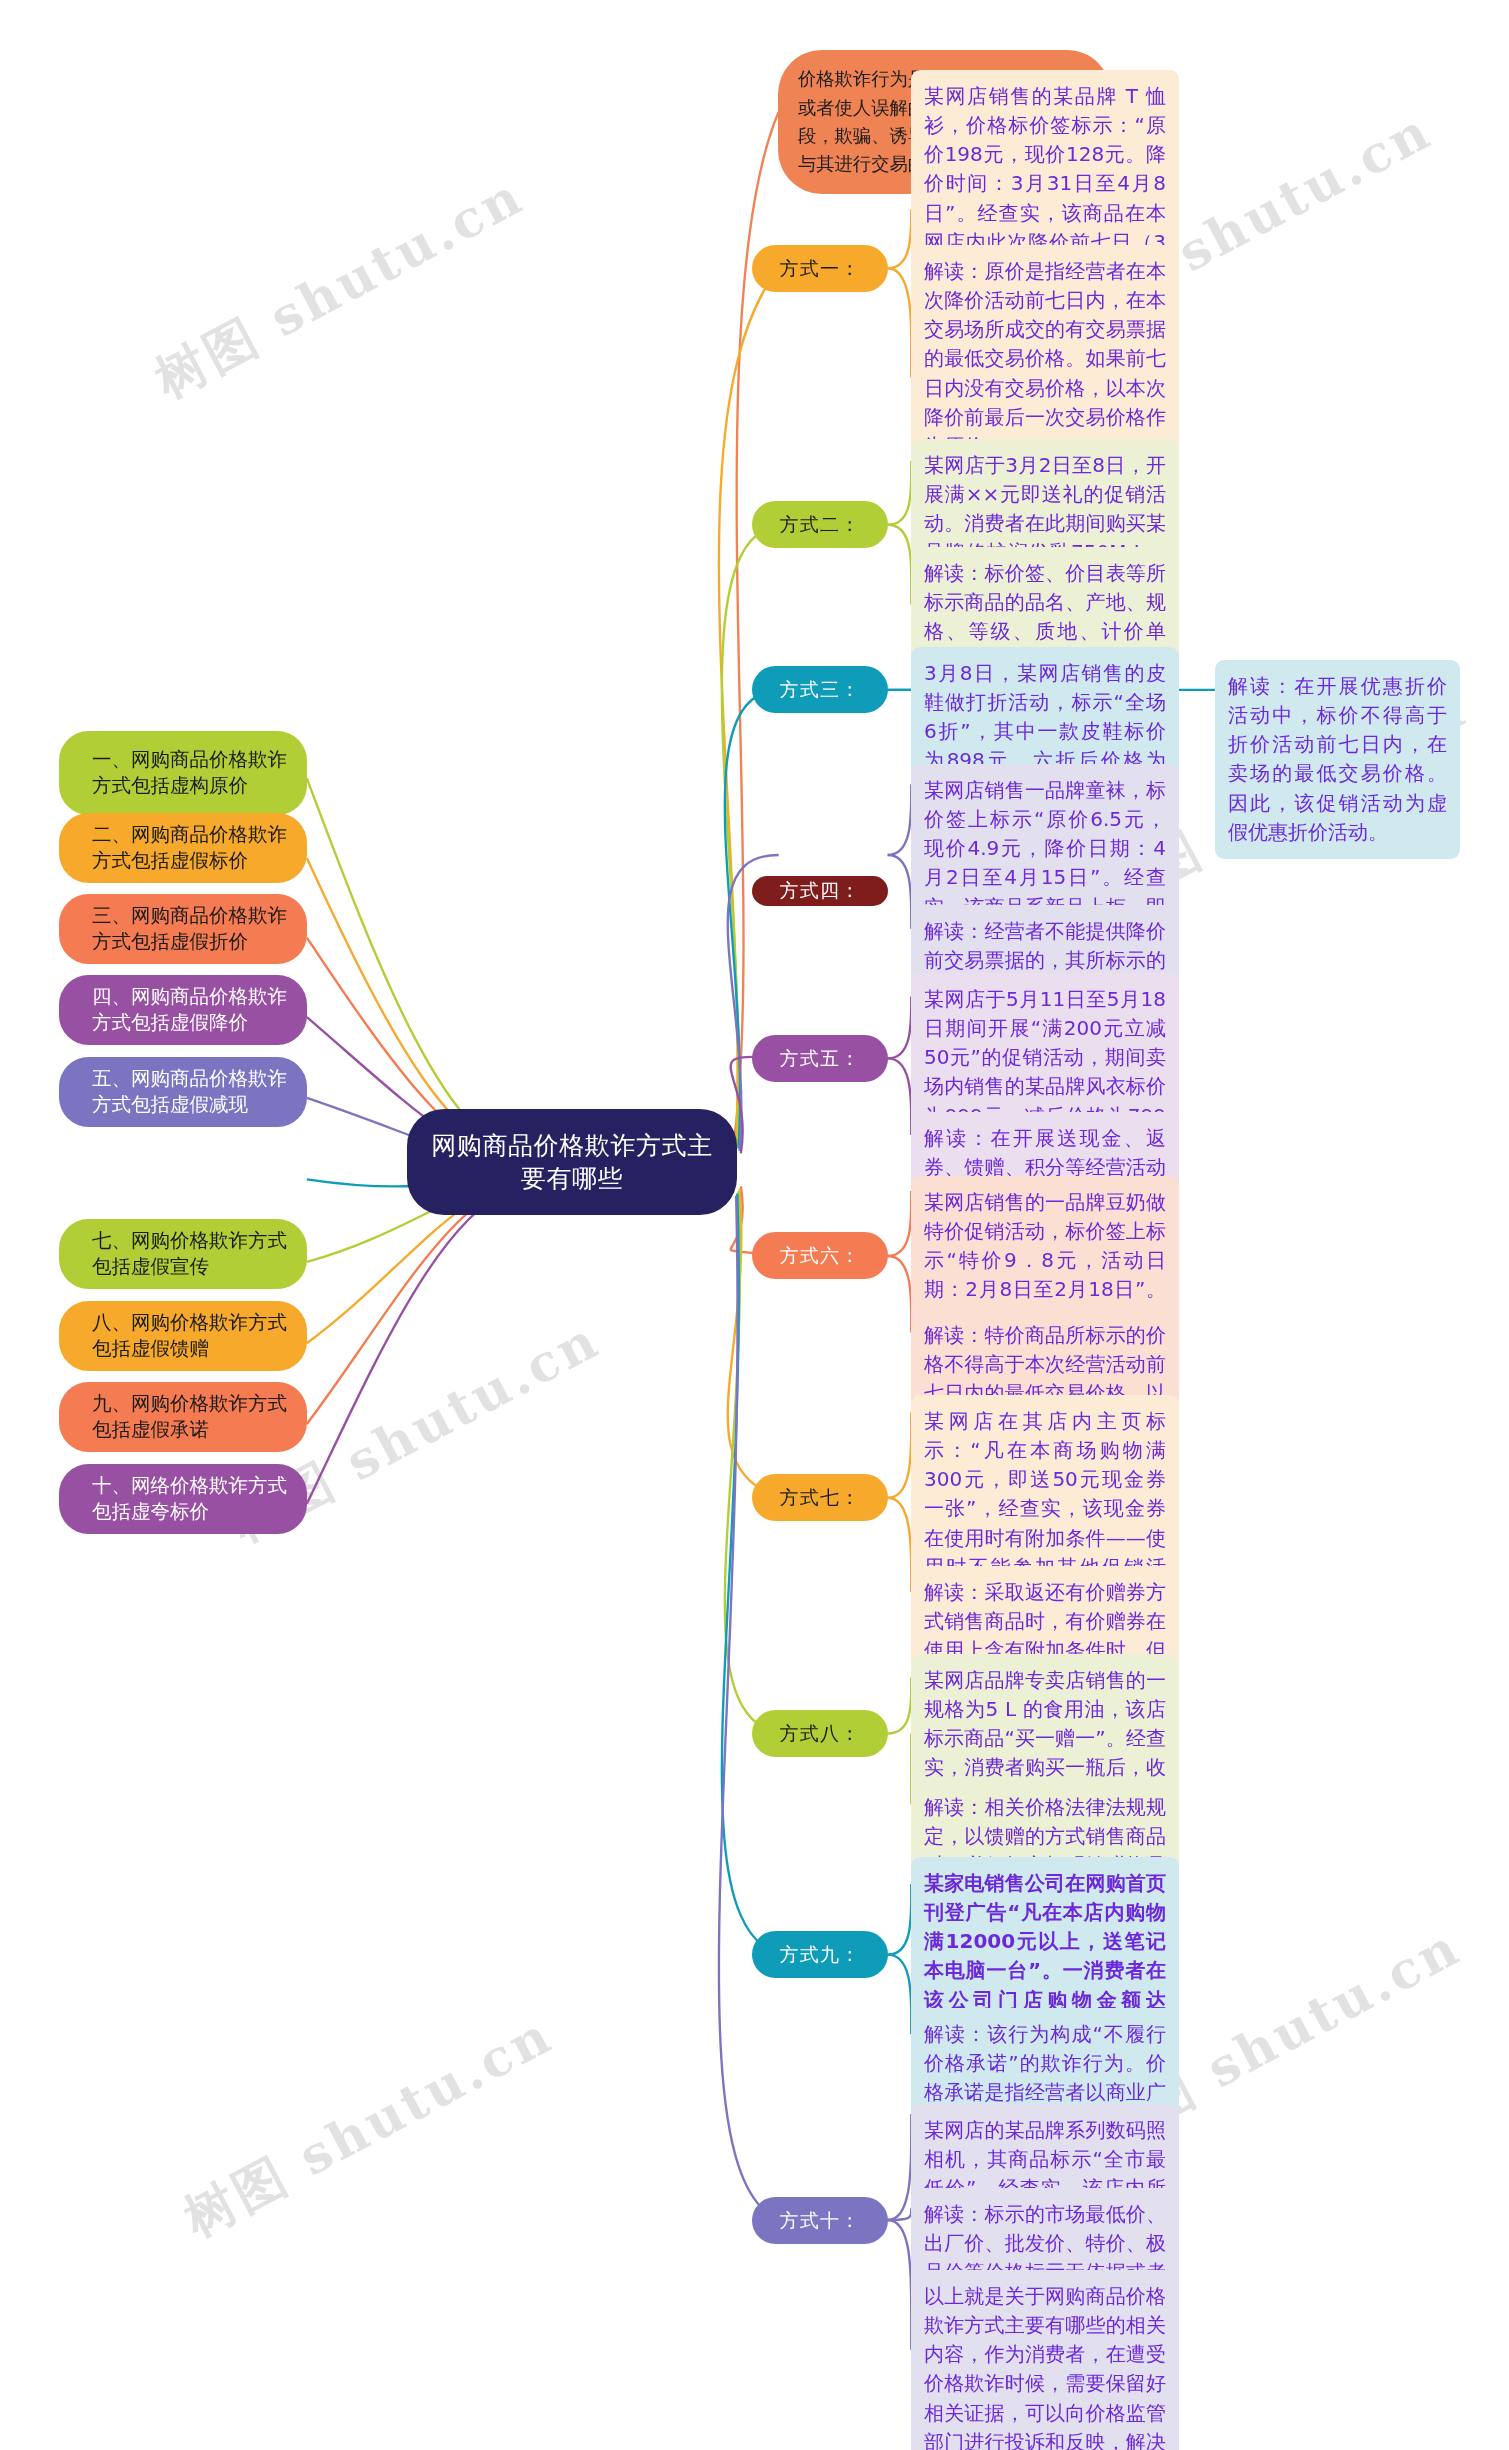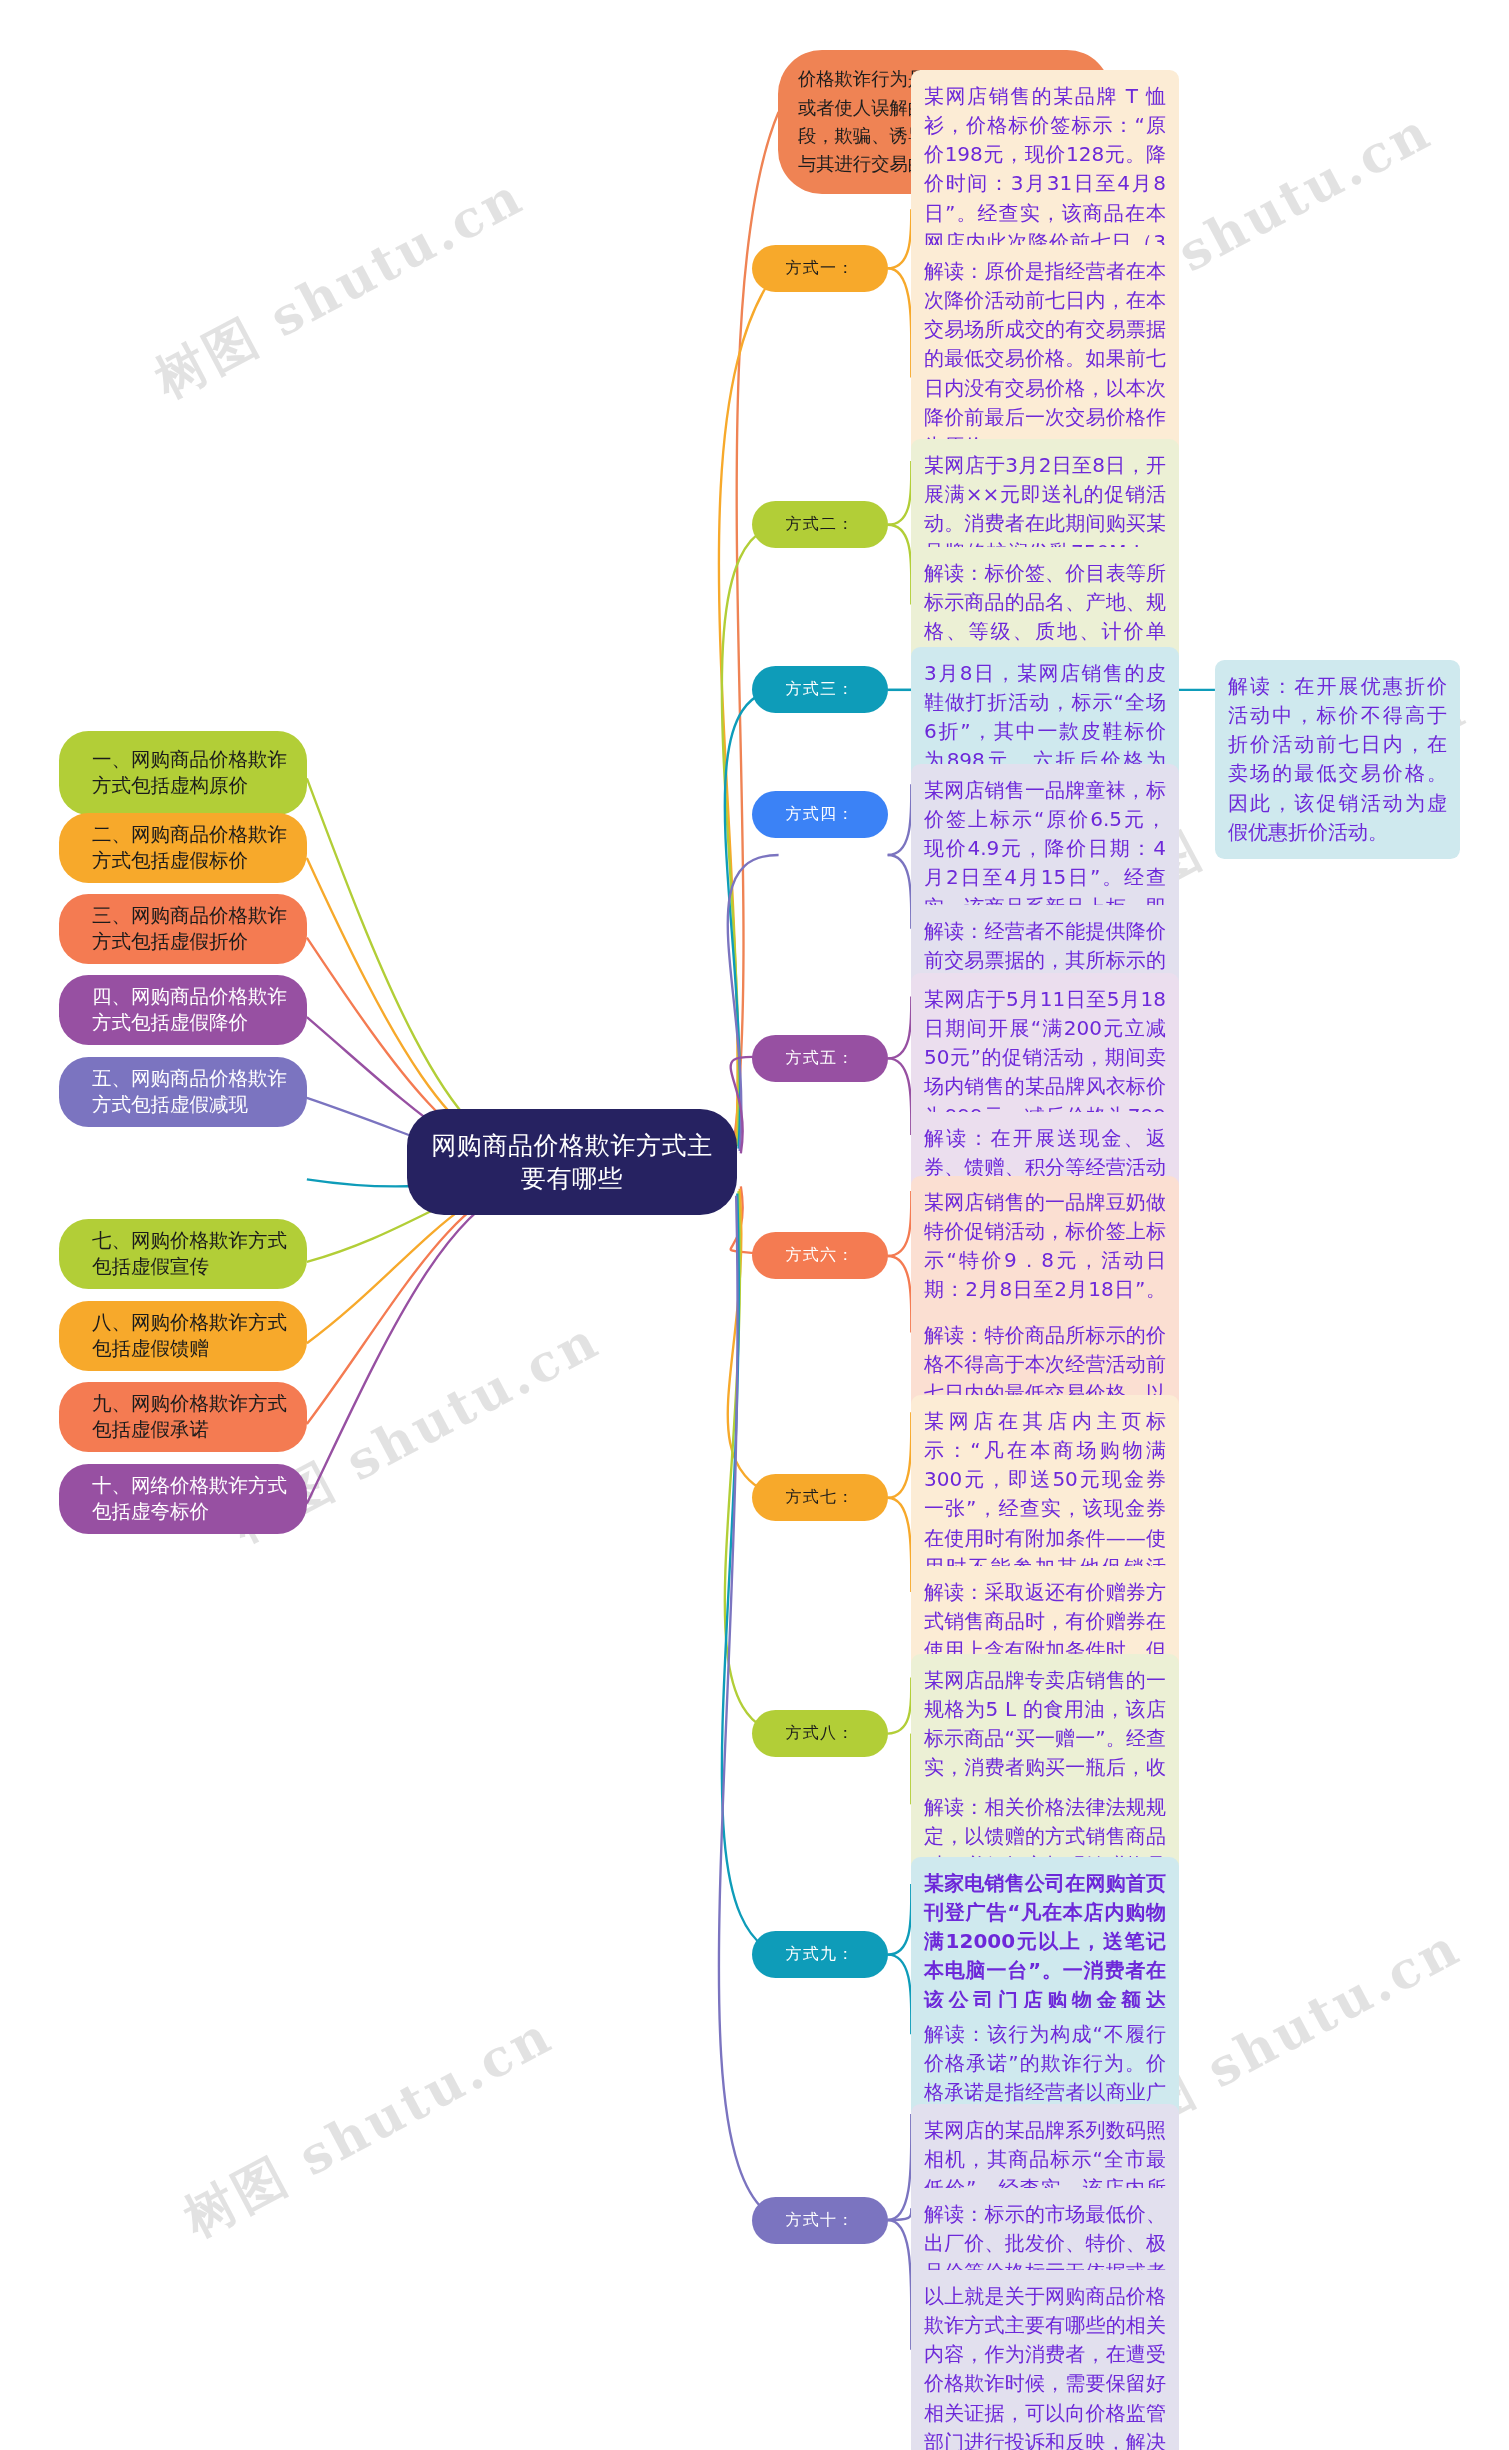--- a/index.html
+++ b/index.html
@@ -31,21 +31,21 @@
     letter-spacing:0.6px;
   }
 
   .leftitem{
     border-radius:29.5px;color:#1b1b1b;font-size:19.5px;line-height:1.34;
     padding:9.4px 15.3px 9.4px 33px;text-align:left;justify-content:flex-start;
     letter-spacing:0px;
   }
 
   .method{
-    border-radius:27px;font-size:16px;color:#ffffff;font-weight:400;
+    border-radius:27px;font-size:19px;color:#ffffff;font-weight:400;
     padding:5.9px 11.8px;letter-spacing:1.2px;
   }
   .method.dark{color:#1b1b1b;}
 
   .card{
     position:absolute;box-sizing:border-box;border-radius:9.4px;
     padding:11.8px 13px;font-size:20px;line-height:1.46;color:#6d28d9;
     text-align:justify;letter-spacing:0px;
   }
   .intro{
@@ -144,21 +144,21 @@
   <div class="card" style="left:911px;top:245px;width:268px;background:#fcecd5;">解读：原价是指经营者在本次降价活动前七日内，在本交易场所成交的有交易票据的最低交易价格。如果前七日内没有交易价格，以本次降价前最后一次交易价格作为原价。</div>
 
   <div class="node method dark" style="left:752px;top:501px;width:136px;height:47px;background:#b2ce37;">方式二：</div>
   <div class="card" style="left:911px;top:439px;width:268px;background:#ecf0d5;">某网店于3月2日至8日，开展满××元即送礼的促销活动。消费者在此期间购买某品牌修护润发乳750M L，价格为49元。经查实，该商品在3月1日的最低成交价为33.8元。</div>
   <div class="card" style="left:911px;top:547px;width:268px;background:#ecf0d5;">解读：标价签、价目表等所标示商品的品名、产地、规格、等级、质地、计价单位、价格等有关内容与实际不符，并以此为手段诱骗消费者购买的，属于价格欺诈行为。</div>
 
   <div class="node method" style="left:752px;top:666px;width:136px;height:47px;background:#0e9cb9;">方式三：</div>
   <div class="card" style="left:911px;top:647px;width:268px;background:#cfe9ee;">3月8日，某网店销售的皮鞋做打折活动，标示“全场6折”，其中一款皮鞋标价为898元，六折后价格为538.8元。经查实，该款皮鞋在做促销活动前七日内在卖场内的最低交易价格为528元。</div>
   <div class="card" style="left:1215px;top:660px;width:245px;background:#cfe9ee;">解读：在开展优惠折价活动中，标价不得高于折价活动前七日内，在卖场的最低交易价格。因此，该促销活动为虚假优惠折价活动。</div>
 
-  <div class="node method" style="left:752px;top:791px;width:136px;height:47px;background:#3b82f6;">方式四：</div>
+  <div class="node method" style="left:752px;top:876px;width:136px;height:30px;background:#7f1d1d;">方式四：</div>
   <div class="card" style="left:911px;top:764px;width:268px;background:#e2e0ee;">某网店销售一品牌童袜，标价签上标示“原价6.5元，现价4.9元，降价日期：4月2日至4月15日”。经查实，该商品系新品上柜，即一上市就做降价促销活动，因此该商品不存在促销活动前的销售记录。</div>
   <div class="card" style="left:911px;top:905px;width:268px;background:#e2e0ee;">解读：经营者不能提供降价前交易票据的，其所标示的原价为虚构价格。</div>
 
   <div class="node method" style="left:752px;top:1035px;width:136px;height:47px;background:#9750a2;">方式五：</div>
   <div class="card" style="left:911px;top:973px;width:268px;background:#ebdeee;">某网店于5月11日至5月18日期间开展“满200元立减50元”的促销活动，期间卖场内销售的某品牌风衣标价为999元，减后价格为799元。经查实，在此促销活动前七日内，该风衣在店内最低交易价格为598元。</div>
   <div class="card" style="left:911px;top:1112px;width:268px;background:#ebdeee;">解读：在开展送现金、返券、馈赠、积分等经营活动中，经营者标示的价格高于本次活动前七日内的最低交易价，属价格欺诈行为。</div>
 
   <div class="node method" style="left:752px;top:1232px;width:136px;height:47px;background:#f47b52;">方式六：</div>
   <div class="card" style="left:911px;top:1176px;width:268px;background:#fbdfd2;">某网店销售的一品牌豆奶做特价促销活动，标价签上标示“特价9．8元，活动日期：2月8日至2月18日”。经查实，该商品在做特价活动前七日内，在其店内的实际成交价仍为9.8元。</div>
   <div class="card" style="left:911px;top:1309px;width:268px;background:#fbdfd2;">解读：特价商品所标示的价格不得高于本次经营活动前七日内的最低交易价格，以上行为为虚假特价。</div>

